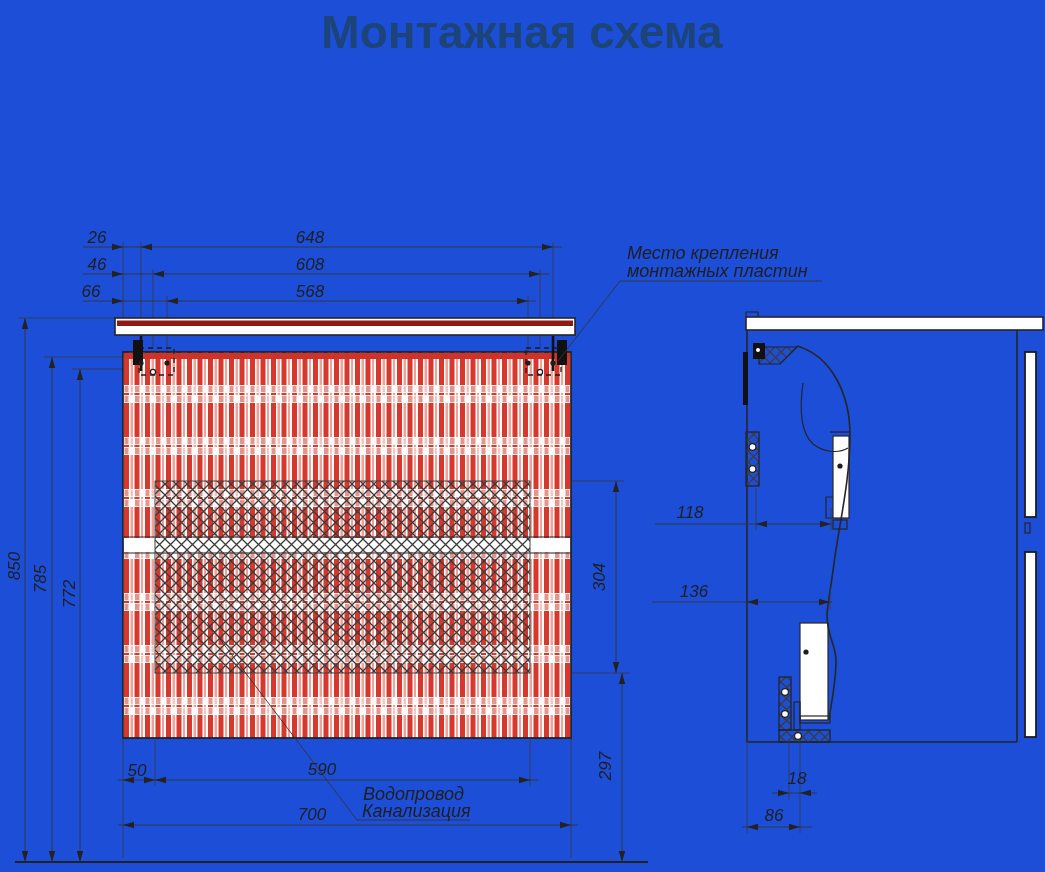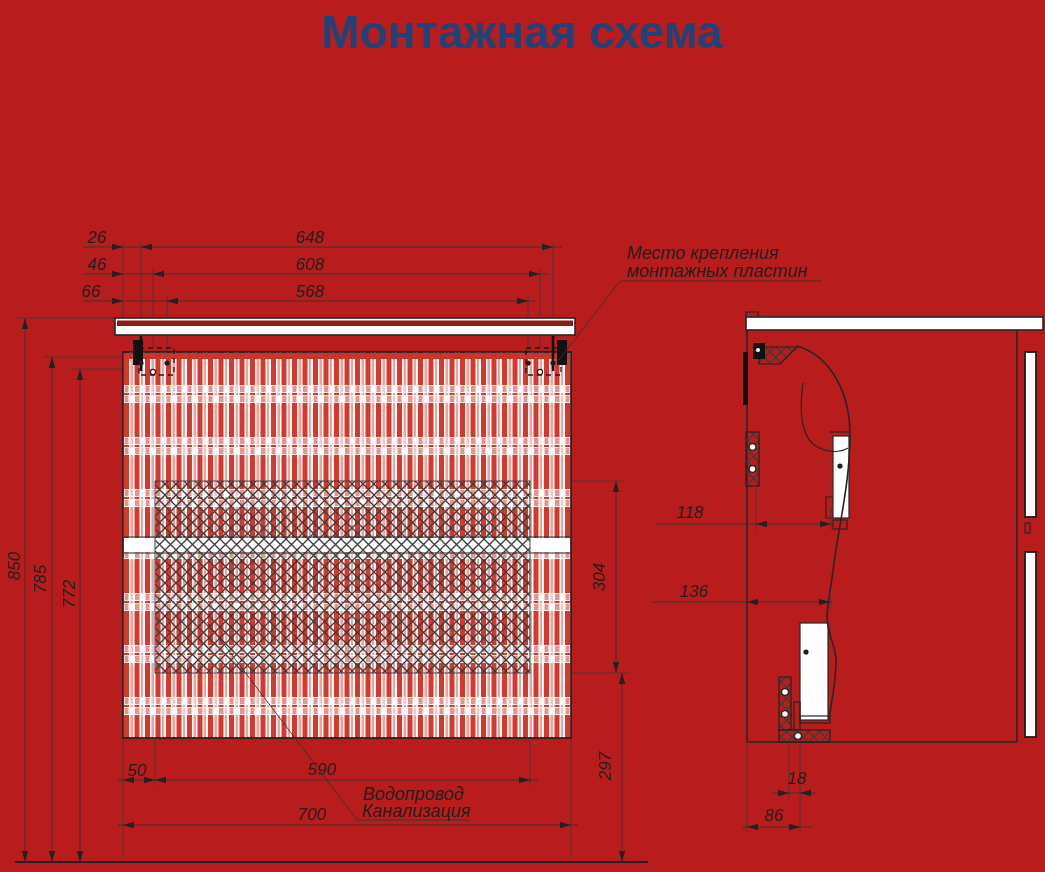--- a/index.html
+++ b/index.html
@@ -6,21 +6,21 @@
     --title:#1d4478;
     --stripe-red:#d7372c;
     --stripe-light:#efa29a;
     --stripe-dash-red:#e4968e;
     --stripe-dash-light:#f4c7c1;
     --counter-red:#8e1b12;
     --panel-top-red:#cd332a;
     --line:#262626;
   }
   html,body{margin:0;padding:0;background:#fff;}
-  .stage{position:relative;width:1045px;height:872px;background:#b91c1c;overflow:hidden;}
+  .stage{position:relative;width:1045px;height:872px;background:#1d4ed8;overflow:hidden;}
   svg{display:block;}
   .title{font:700 46px "Liberation Sans",sans-serif;fill:var(--title);}
   .dim{font:italic 17px "Liberation Sans",sans-serif;fill:#1f1f1f;}
   .callout{font:italic 18px "Liberation Sans",sans-serif;fill:#1f1f1f;}
   .ln{stroke:var(--line);stroke-width:1.6;fill:none;}
   .lnw{stroke:var(--line);stroke-width:1.6;fill:#fff;}
   .md{stroke:var(--line);stroke-width:1.2;fill:none;}
   .mdw{stroke:var(--line);stroke-width:1.2;fill:#fff;}
   .tn{stroke:#333;stroke-width:0.9;fill:none;}
   .ex{stroke:#3a3a3a;stroke-width:0.8;fill:none;}

